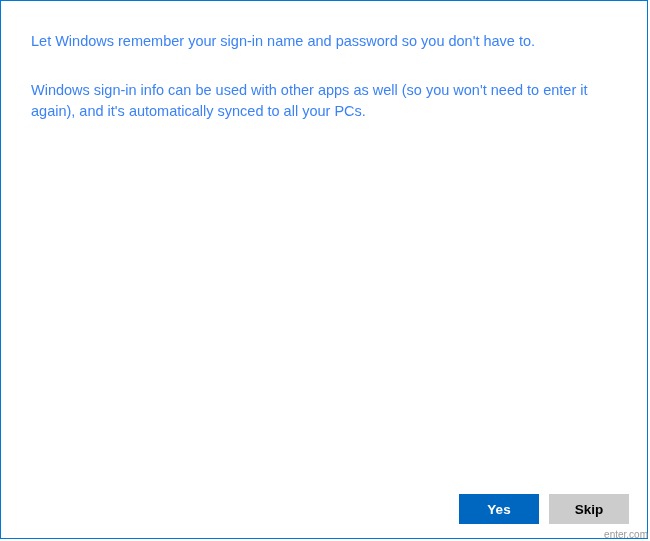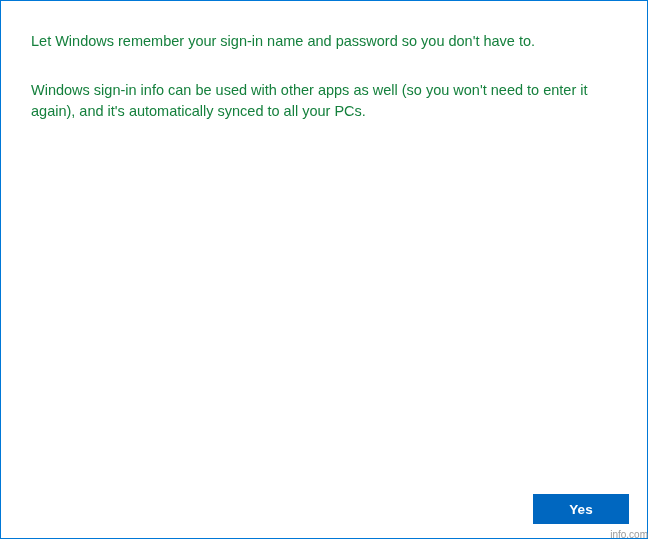--- a/index.html
+++ b/index.html
@@ -19,38 +19,38 @@
       height: 539px;
       border: 1px solid #0078d7;
       background: #ffffff;
       position: relative;
       display: flex;
       flex-direction: column;
     }
     .content {
       padding: 30px 30px 0 30px;
       flex: 1;
-      color: #15803d;
+      color: #3b82f6;
       font-size: 14.5px;
       line-height: 1.45;
     }
     .heading-text {
       margin-bottom: 28px;
     }
     .body-text {
     }
     .button-row {
       position: absolute;
       bottom: 14px;
       right: 18px;
       display: flex;
       gap: 10px;
     }
     .btn {
-      width: 96px;
+      width: 80px;
       height: 30px;
       font-family: "Segoe UI", Tahoma, sans-serif;
       font-size: 13.5px;
       font-weight: 600;
       cursor: pointer;
       border: none;
       outline: none;
     }
     .btn-primary {
       background: #0067c0;
@@ -73,16 +73,17 @@
 </head>
 <body>
 
 <div class="dialog">
   <div class="content">
     <p class="heading-text">Let Windows remember your sign-in name and password so you don't have to.</p>
     <p class="body-text">Windows sign-in info can be used with other apps as well (so you won't need to enter it again), and it's automatically synced to all your PCs.</p>
   </div>
   <div class="button-row">
     <button class="btn btn-primary">Yes</button>
+    <button class="btn btn-secondary">Skip</button>
   </div>
 </div>
 
-<div class="watermark">info.com</div>
+<div class="watermark">enter.com</div>
 
 </body></html>

